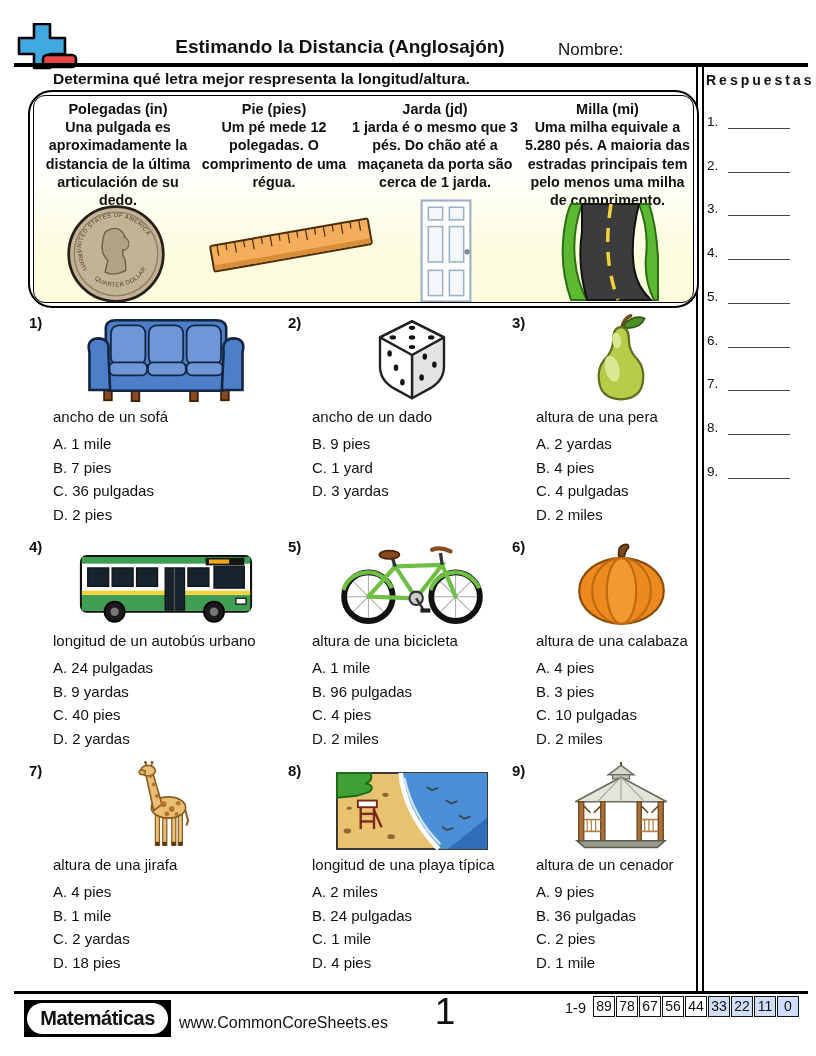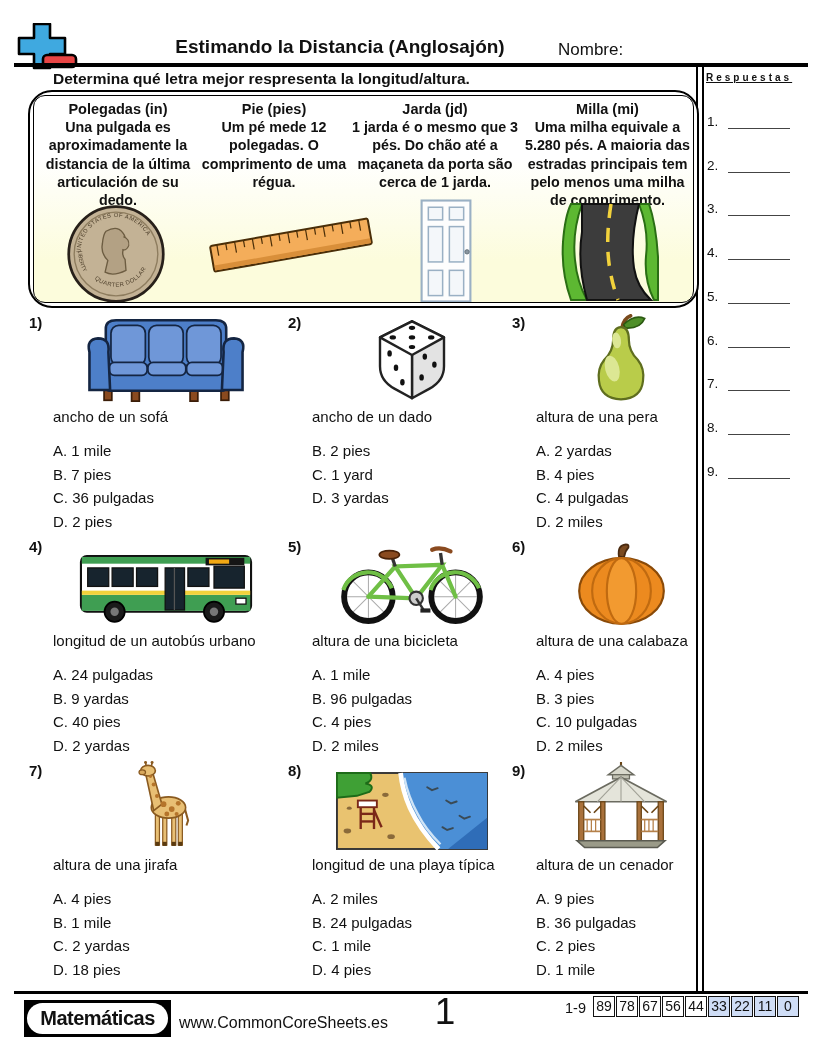--- a/index.html
+++ b/index.html
@@ -10,22 +10,22 @@
   .logo{position:absolute;left:16px;top:23px;}
   .title{position:absolute;left:150px;top:36px;width:380px;text-align:center;
          font-size:19px;font-weight:600;}
   .name-label{position:absolute;left:558px;top:40px;font-size:17px;}
   .top-rule{position:absolute;left:14px;top:63px;width:794px;height:4px;background:#000;}
   .instruction{position:absolute;left:21px;top:70px;font-size:15.5px;font-weight:bold;margin-left:32px;}
 
   
   .sidebar-line{position:absolute;left:696px;top:67px;width:4px;height:926px;
                 border-left:2px solid #000;border-right:2px solid #000;}
-  .answers-title{position:absolute;left:706px;top:72px;font-size:10px;font-weight:bold;
-                 letter-spacing:3px;text-decoration:underline;}
+  .answers-title{position:absolute;left:706px;top:72px;font-size:14px;font-weight:bold;
+                 letter-spacing:3px;}
   .ans-row{position:absolute;left:706px;width:84px;height:18px;}
   .ans-row .num{position:absolute;left:1px;bottom:0;font-size:13.5px;}
   .ans-row .blank{position:absolute;left:22px;right:0;bottom:0;border-bottom:1.6px solid #444;height:14px;}
 
   
   .def-box{position:absolute;left:28px;top:90px;width:667px;height:214px;
            border:2px solid #000;border-radius:24px;background:#fff;}
   .def-inner{position:absolute;left:3px;top:3px;right:3px;bottom:3px;border:1.5px solid #000;
              border-radius:12px;background:linear-gradient(#ffffff 30%,#fcfcdc 80%);overflow:hidden;}
   .def-cols{position:absolute;left:4px;top:5px;display:grid;
@@ -33,21 +33,21 @@
   .def-col{text-align:center;}
   .def-col h3{margin:0 0 1px 0;font-size:14.5px;font-weight:bold;}
   .def-col p{margin:0;font-size:14.3px;line-height:18.3px;font-weight:bold;}
   .def-img{position:absolute;}
 
   
   .q{position:absolute;}
   .q-num{position:absolute;left:-24px;top:2px;font-size:15px;font-weight:bold;}
   .q-img{height:90px;display:flex;align-items:flex-end;justify-content:center;padding-bottom:1px;}
   .q-prompt{margin-top:5px;font-size:15px;white-space:nowrap;}
-  .q-opts{margin-top:14px;}
+  .q-opts{margin-top:7px;}
   .q-opt{font-size:15px;line-height:23.6px;white-space:nowrap;}
 
   
   .footer-rule{position:absolute;left:14px;top:991px;width:794px;height:3px;background:#000;}
   .brand-badge{position:absolute;left:24px;top:1000px;width:147px;height:37px;background:#000;}
   .brand-pill{position:absolute;left:3px;top:3px;right:3px;bottom:3px;background:#fff;
               border-radius:16px;display:flex;align-items:center;justify-content:center;}
   .brand-pill span{font-size:20px;font-weight:bold;letter-spacing:-.5px;}
   .website{position:absolute;left:179px;top:1014px;font-size:16px;}
   .page-num{position:absolute;left:400px;top:991px;width:90px;text-align:center;font-size:37px;}
@@ -240,21 +240,21 @@
             <ellipse cx="30" cy="64" rx="2.8" ry="4"></ellipse>
           <ellipse cx="38" cy="82" rx="2.8" ry="4"></ellipse>
           <ellipse cx="66" cy="50" rx="2.8" ry="4"></ellipse>
             <ellipse cx="78" cy="60" rx="2.8" ry="4"></ellipse>
           <ellipse cx="62" cy="76" rx="2.8" ry="4"></ellipse>
         </g>
       </svg>
     </div>
     <div class="q-prompt">ancho de un dado</div>
     <div class="q-opts">
-      <div class="q-opt">B. 2 pies</div>
+      <div class="q-opt">B. 9 pies</div>
       <div class="q-opt">C. 1 yard</div>
       <div class="q-opt">D. 3 yardas</div>
     </div>
   </div>
 
   <div class="q" style="left:536px;top:312px;width:170px">
     <span class="q-num">3)</span>
     <div class="q-img">
       <svg width="62" height="88" viewBox="0 0 70 100">
         <path d="M36 16 Q38 5 46 2" fill="none" stroke="#7a4a1c" stroke-width="4" stroke-linecap="round"></path>

